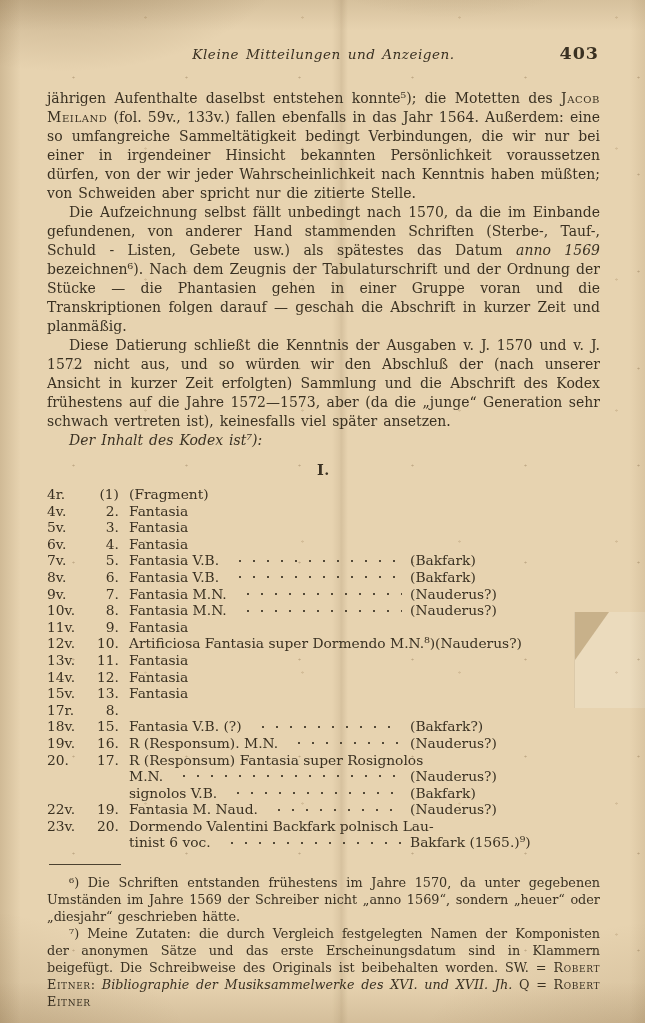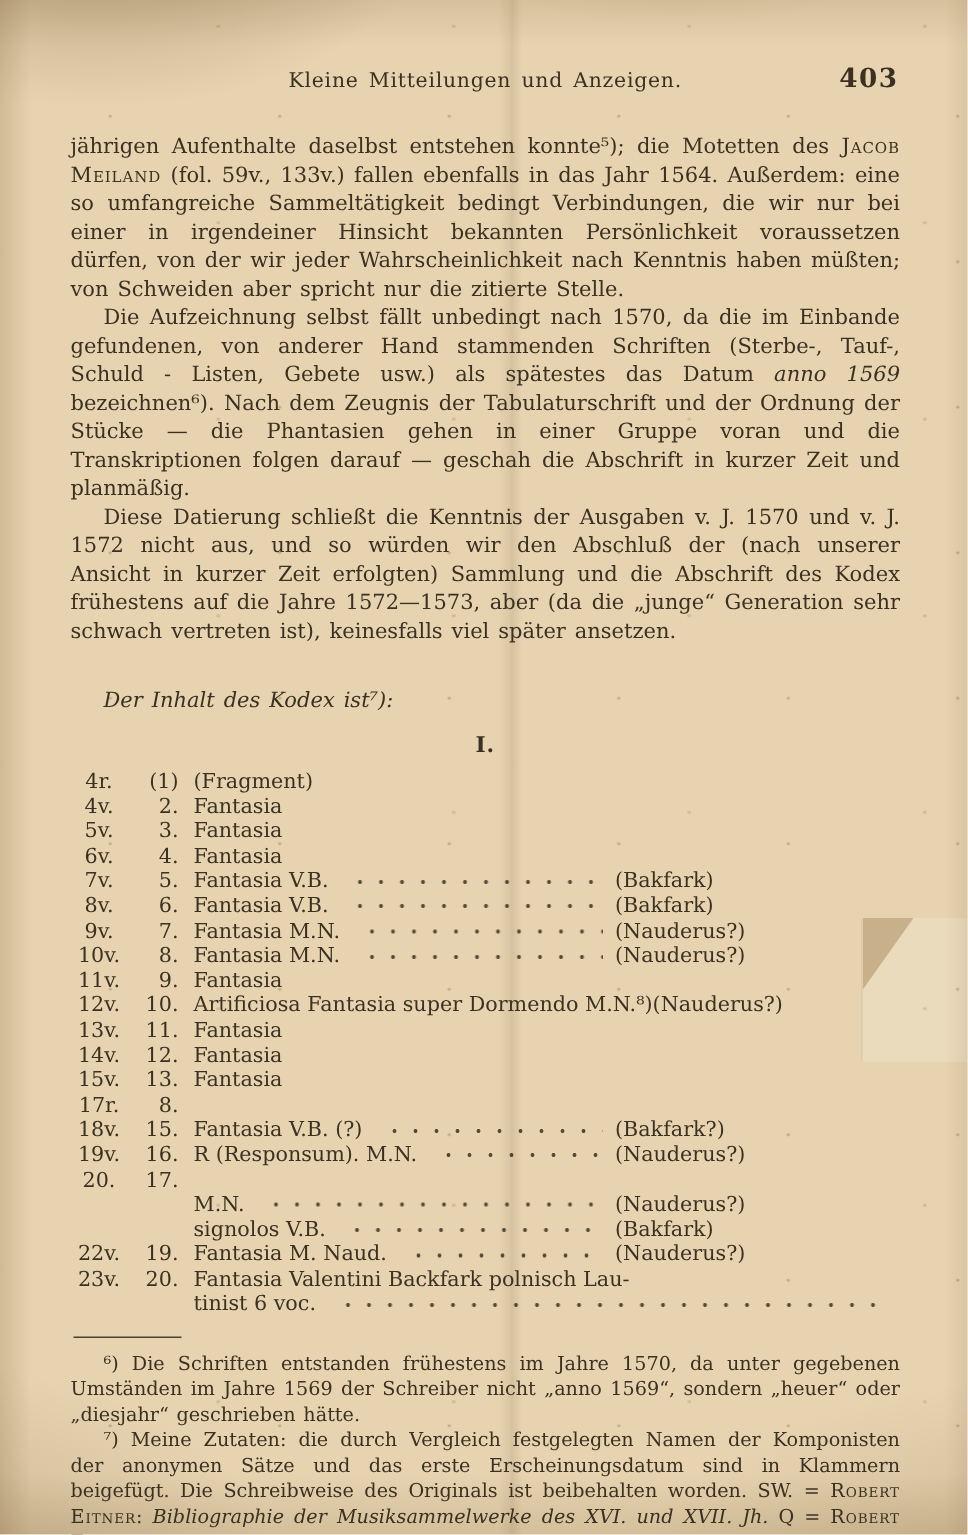--- a/index.html
+++ b/index.html
@@ -27,35 +27,35 @@
   .crease{position:absolute;top:0;bottom:0;left:332px;width:16px;pointer-events:none;
     background:linear-gradient(to right, transparent, rgba(118,92,56,.09) 45%, rgba(118,92,56,.15) 58%, transparent);}
   .patch{position:absolute;right:0;top:612px;width:70px;height:96px;pointer-events:none;
     background:rgba(240,228,202,.5);border-left:1px solid rgba(150,120,80,.18);}
   .patch::before{content:"";position:absolute;left:0;top:0;width:34px;height:48px;
     background:rgba(172,142,96,.55);clip-path:polygon(0 0,100% 0,0 100%);}
 
   .content{position:relative;padding:46px 45px 0 47px;}
 
   .pagehead{position:relative;height:20px;margin-bottom:23px;}
-  .running-title{display:block;text-align:center;font-size:13.6px;letter-spacing:.5px;word-spacing:2px;}
+  .running-title{display:block;text-align:center;font-size:13.6px;letter-spacing:.5px;word-spacing:2px;font-style:italic;}
   .pageno{position:absolute;right:1px;top:-3px;font-weight:bold;font-size:17.5px;letter-spacing:1px;}
 
   .bp{margin:0;font-size:14px;line-height:19px;text-align:justify;word-spacing:1.5px;}
   .indent{text-indent:22px;}
-  .inhalt{font-style:italic;text-align:left;margin-top:27px;}
+  .inhalt{font-style:italic;text-align:left;}
   .s-i{font-style:italic;}
   .s-sc{font-variant:small-caps;letter-spacing:.6px;}
 
   .section-heading{text-align:center;font-weight:bold;font-size:14.5px;letter-spacing:.5px;
     margin:11px 0 8px;}
 
   .worklist{margin:0 0 11px;}
   .lrow{display:flex;align-items:baseline;font-size:13.8px;line-height:16.6px;}
-  .c-folio{flex:0 0 38px;text-align:center;padding-right:4px;}
+  .c-folio{flex:0 0 38px;text-align:left;padding-right:4px;}
   .c-num{flex:0 0 30px;text-align:right;padding-right:2px;}
   .c-title{margin-left:8px;white-space:pre;}
   .c-leader{flex:1 1 auto;align-self:stretch;margin:0 8px 0 10px;
     background-image:radial-gradient(circle, rgba(58,49,34,.85) 1.1px, transparent 1.5px);
     background-size:14px 16px;background-position:4px 62%;background-repeat:repeat-x;}
   .c-attrib{flex:0 0 190px;margin-left:auto;white-space:pre;}
 
   .fnrule{width:72px;border:0;border-top:1.6px solid rgba(58,49,34,.9);margin:13px 0 9px 2px;}
   .fn{margin:0;font-size:12.8px;line-height:17px;text-align:justify;text-indent:22px;word-spacing:1px;}
 </style>
@@ -215,20 +215,21 @@
           <span class="c-folio">19v.</span>
           <span class="c-num">16.</span>
           <span class="c-title">R (Responsum). M.N.</span>
           <span class="c-leader"></span>
           <span class="c-attrib">(Nauderus?)</span>
         </div>
 
         <div class="lrow">
           <span class="c-folio">20.</span>
           <span class="c-num">17.</span>
+          <span class="c-title">R (Responsum) Fantasia super Rosignolos</span>
 
           <span class="c-attrib"></span>
         </div>
 
         <div class="lrow">
           <span class="c-folio"></span>
           <span class="c-num"></span>
           <span class="c-title">M.N.</span>
           <span class="c-leader"></span>
           <span class="c-attrib">(Nauderus?)</span>
@@ -247,30 +248,31 @@
           <span class="c-folio">22v.</span>
           <span class="c-num">19.</span>
           <span class="c-title">Fantasia M. Naud.</span>
           <span class="c-leader"></span>
           <span class="c-attrib">(Nauderus?)</span>
         </div>
 
         <div class="lrow">
           <span class="c-folio">23v.</span>
           <span class="c-num">20.</span>
-          <span class="c-title">Fantasia Valentini Backfark polnisch Lau-</span>
+          <span class="c-title">Dormendo Valentini Backfark polnisch Lau-</span>
 
           <span class="c-attrib"></span>
         </div>
 
         <div class="lrow">
           <span class="c-folio"></span>
           <span class="c-num"></span>
           <span class="c-title">tinist 6 voc.</span>
           <span class="c-leader"></span>
+          <span class="c-attrib">Bakfark (1565.)⁹)</span>
         </div>
       </div>
 
     <hr class="fnrule">
 
     <div class="footnotes">
       <p class="fn">
         
       <span>⁶) Die Schriften entstanden frühestens im Jahre 1570, da unter gegebenen Umständen im Jahre 1569 der Schreiber nicht „anno 1569“, sondern „heuer“ oder „diesjahr“ geschrieben hätte.</span></p>
       <p class="fn">

